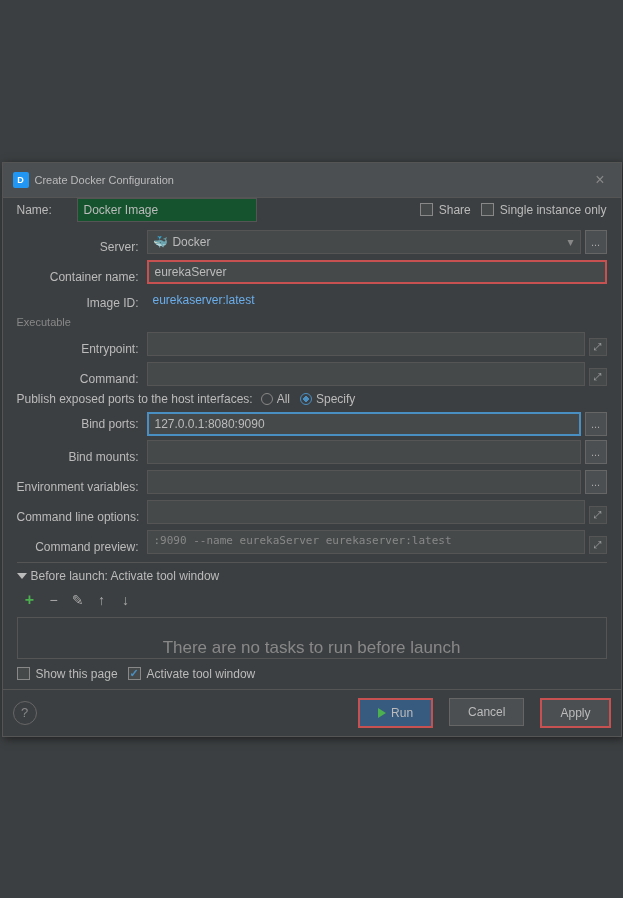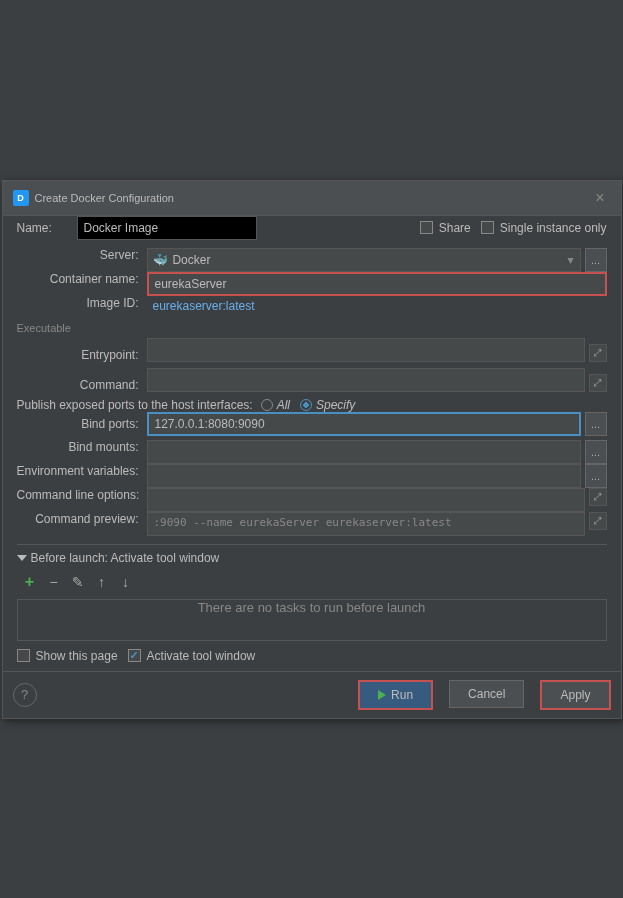--- a/index.html
+++ b/index.html
@@ -57,21 +57,22 @@
       font-size: 16px;
       padding: 2px 6px;
       border-radius: 3px;
     }
     .content {
       padding: 0 14px;
       flex: 1;
     }
     .row {
       display: flex;
-      align-items: flex-start;
+      align-items: flex-end;
+      margin-bottom: 6px;
     }
     .label {
       color: #bbbbbb;
       min-width: 130px;
       text-align: right;
       padding-right: 8px;
       font-size: 12px;
     }
     .input-field {
       background: #45494a;
@@ -83,21 +84,21 @@
       height: 24px;
       outline: none;
     }
     .input-field.highlighted {
       border: 2px solid #c75050;
     }
     .input-field.blue-border {
       border: 2px solid #4a8fc1;
     }
     .name-field {
-      background: #000000;
+      background: #14532d;
       border: 1px solid #555;
       color: #bbbbbb;
       padding: 3px 6px;
       font-size: 12px;
       width: 180px;
       height: 24px;
     }
     .server-row {
       display: flex;
       align-items: center;
@@ -159,21 +160,20 @@
       align-items: center;
       justify-content: center;
       font-size: 10px;
       flex-shrink: 0;
     }
     .radio-row {
       display: flex;
       align-items: center;
       gap: 10px;
       flex: 1;
-      font-style: italic;
     }
     .radio-group {
       display: flex;
       align-items: center;
       gap: 4px;
       cursor: pointer;
     }
     .radio-circle {
       width: 12px;
       height: 12px;
@@ -252,24 +252,24 @@
     .toolbar-btn.add { color: #4CAF50; font-size: 16px; font-weight: bold; }
     .toolbar-btn.remove { color: #aaa; }
     .toolbar-btn.edit { color: #aaa; }
     .toolbar-btn.up { color: #aaa; }
     .toolbar-btn.down { color: #aaa; }
     .tasks-area {
       background: #3c3f41;
       border: 1px solid #555;
       height: 42px;
       display: flex;
-      align-items: flex-start;
+      align-items: flex-end;
       justify-content: center;
       color: #888;
-      font-size: 13px;
+      font-size: 17px;
       margin-bottom: 8px;
     }
     .bottom-row {
       display: flex;
       align-items: center;
       gap: 10px;
       margin-bottom: 8px;
     }
     .button-row {
       display: flex;

